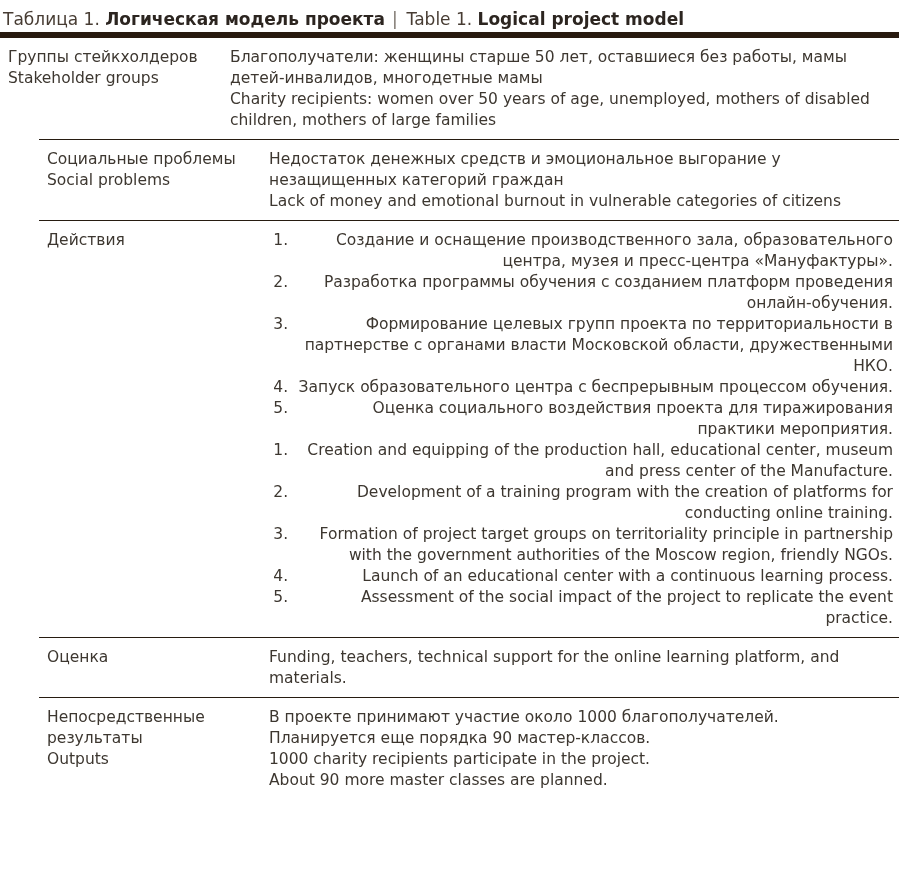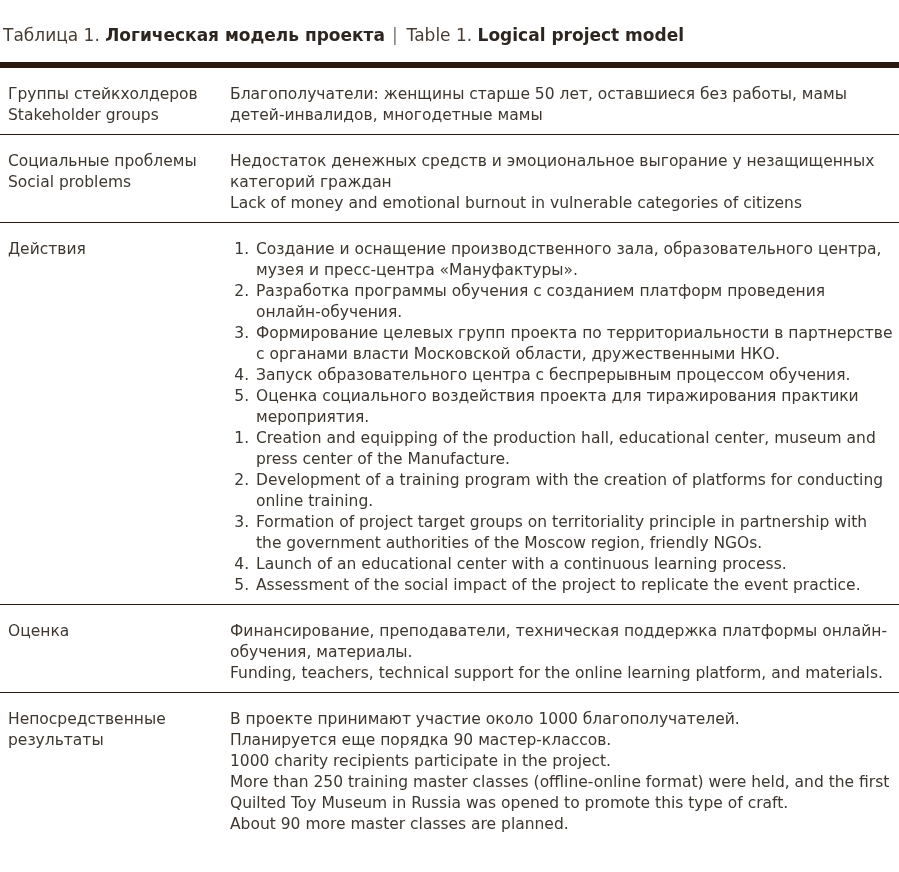--- a/index.html
+++ b/index.html
@@ -13,22 +13,22 @@
     color: #3d3730;
     -webkit-font-smoothing: antialiased;
   }
   .page {
     width: 899px;
     box-sizing: border-box;
   }
   
   .caption {
     box-sizing: border-box;
-    padding: 24px 4px 0 3px;
-    height: 62px;
+    padding: 8px 4px 0 3px;
+    height: 32px;
     font-size: 17px;
     line-height: 22px;
     color: #473c33;
     white-space: nowrap;
   }
   .caption .bold {
     font-weight: 700;
     color: #2c2520;
   }
   .caption .pipe {
@@ -39,26 +39,27 @@
   
   .thick-rule {
     height: 6px;
     background: #281a0f;
   }
   
   .trow {
     display: flex;
     align-items: flex-start;
     box-sizing: border-box;
-    padding: 16px 4px 8px 8px;
+    padding: 9px 4px 8px 8px;
     font-size: 15.5px;
     line-height: 21px;
   }
   .trow + .trow {
     border-top: 1.5px solid #271c11;
+    margin-left: 39px;
   }
   .label-cell {
     width: 222px;
     flex-shrink: 0;
     box-sizing: border-box;
     padding-right: 12px;
   }
   .label-narrow {
     max-width: 178px;
   }
@@ -71,20 +72,21 @@
   .content-cell > div {
     margin: 0;
   }
   ol.num-list {
     margin: 0;
     padding: 0 0 0 24px;
     list-style: decimal outside;
   }
   ol.num-list li {
     padding-left: 2px;
+    text-align: right;
   }
 </style>
 </head>
 <body>
 
 <div class="page">
 
   <div class="caption">
     <span>Таблица 1.</span>
     <span class="bold">Логическая модель проекта</span><span class="pipe">|</span><span>Table 1.</span>
@@ -93,20 +95,21 @@
 
   <div class="thick-rule"></div>
 
   <div class="trow">
     <div class="label-cell">
       <div>Группы стейкхолдеров</div>
       <div>Stakeholder groups</div>
     </div>
     <div class="content-cell">
         <div>Благополучатели: женщины старше 50 лет, оставшиеся без работы, мамы детей-инвалидов, многодетные мамы</div>
+        <div>Charity recipients: women over 50 years of age, unemployed, mothers of disabled children, mothers of large families</div>
       </div>
   </div>
 
   <div class="trow">
     <div class="label-cell">
       <div>Социальные проблемы</div>
       <div>Social problems</div>
     </div>
     <div class="content-cell">
         <div>Недостаток денежных средств и эмоциональное выгорание у незащищенных категорий граждан</div>
@@ -134,31 +137,30 @@
           <li>Assessment of the social impact of the project to replicate the event practice.</li>
         </ol>
     </div>
   </div>
 
   <div class="trow">
     <div class="label-cell">
       <div>Оценка</div>
     </div>
     <div class="content-cell">
-        <div>Финансирование, преподаватели, техническая поддержка платформы онлайн-обучения, материалы.</div>
         <div>Funding, teachers, technical support for the online learning platform, and materials.</div>
       </div>
   </div>
 
   <div class="trow">
     <div class="label-cell">
       <div class="label-narrow">Непосредственные результаты</div>
+      <div>Outputs</div>
     </div>
     <div class="content-cell">
         <div>В проекте принимают участие около 1000 благополучателей.</div>
         <div>Планируется еще порядка 90 мастер-классов.</div>
         <div>1000 charity recipients participate in the project.</div>
-        <div>More than 250 training master classes (offline-online format) were held, and the first Quilted Toy Museum in Russia was opened to promote this type of craft.</div>
         <div>About 90 more master classes are planned.</div>
       </div>
   </div>
 
 </div>
 
 </body></html>

